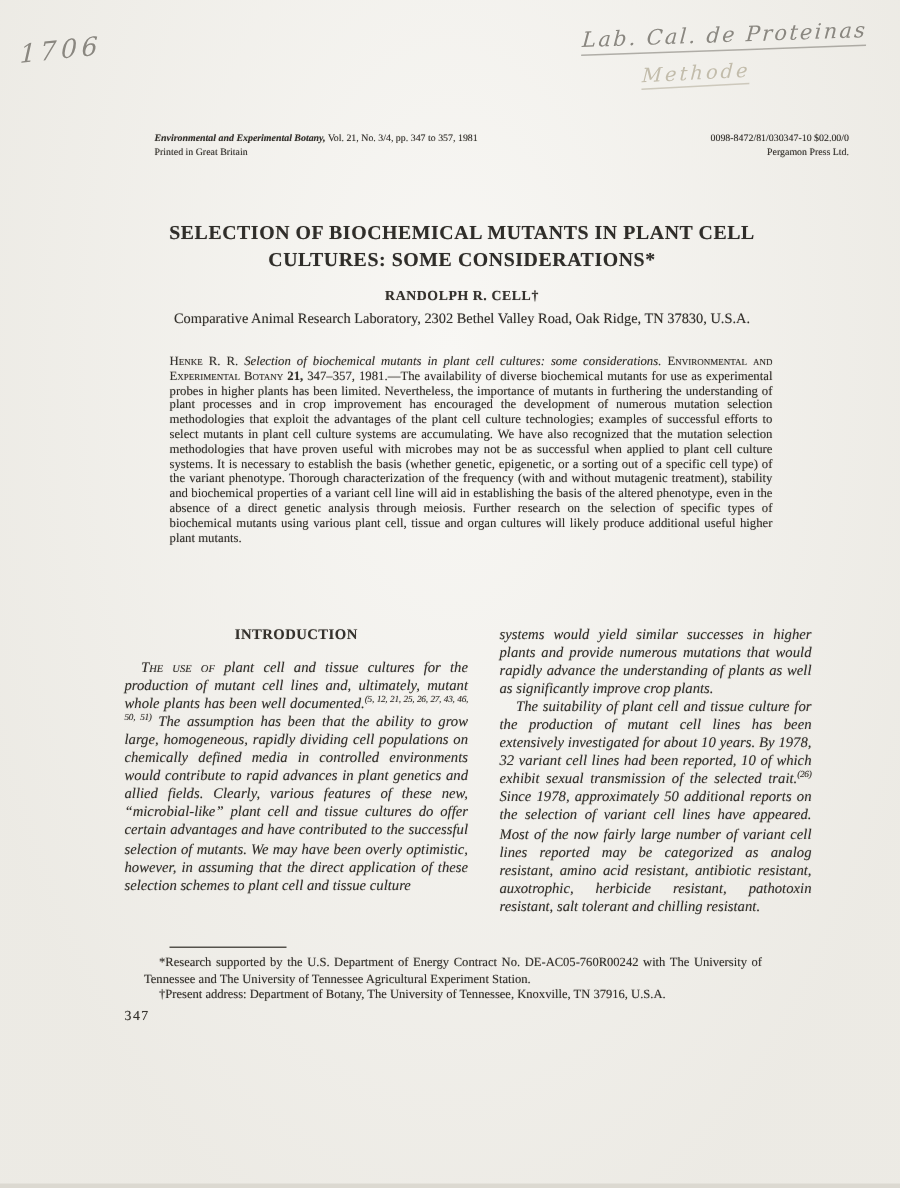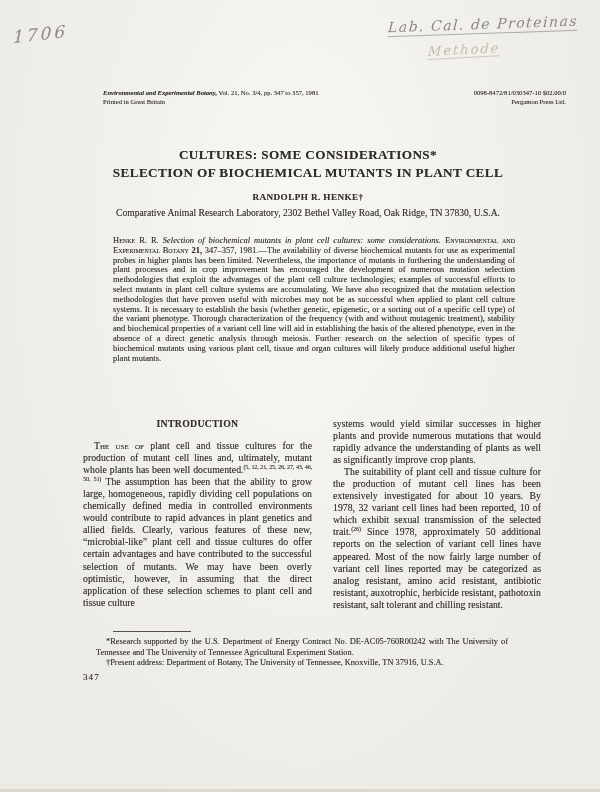--- a/index.html
+++ b/index.html
@@ -40,21 +40,21 @@
   .sc{font-variant:small-caps;}
   .it{font-style:italic;}
   .b{font-weight:bold;margin-top:45px;}
 
   
   .columns{position:absolute;left:83px;top:418px;width:458px;}
   .col{position:absolute;top:0;font-size:9.8px;line-height:12.05px;text-align:justify;}
   .col-left{left:0;width:229px;}
   .col-right{left:250px;width:208px;}
   .intro-head{text-align:center;font-weight:bold;font-size:9.8px;letter-spacing:0.3px;margin:0 0 10px 0;}
-  .col p{margin:0;}
+  .col p{margin:0;font-style:italic;}
   .indent{text-indent:11px;}
   sup.ref{font-size:6.2px;line-height:0;letter-spacing:-0.2px;}
 
   
   .fn-rule{position:absolute;left:113px;top:631px;width:78px;height:1px;background:#55524c;}
   .footnotes{position:absolute;left:96px;width:412px;top:637px;
     font-size:8.4px;line-height:10.5px;text-align:justify;}
   .footnotes p{margin:0;text-indent:10px;}
 
   .pageno{position:absolute;left:83px;width:458px;top:672px;text-align:left;font-size:9.2px;letter-spacing:1px;}
@@ -71,24 +71,24 @@
   <div class="masthead-left ink">
     <div><span class="jname">Environmental and Experimental Botany,</span><span> Vol. 21, No. 3/4, pp. 347 to 357, 1981</span></div>
     <div>Printed in Great Britain</div>
   </div>
   <div class="masthead-right ink">
     <div>0098-8472/81/030347-10 $02.00/0</div>
     <div>Pergamon Press Ltd.</div>
   </div>
 
   <div class="title ink">
+    <div>SELECTION OF BIOCHEMICAL MUTANTS IN PLANT CELL</div>
     <div>CULTURES: SOME CONSIDERATIONS*</div>
-    <div>SELECTION OF BIOCHEMICAL MUTANTS IN PLANT CELL</div>
   </div>
-  <div class="author ink">RANDOLPH R. HENKE†</div>
+  <div class="author ink">RANDOLPH R. CELL†</div>
   <div class="affiliation ink">Comparative Animal Research Laboratory, 2302 Bethel Valley Road, Oak Ridge, TN 37830, U.S.A.</div>
 
   <div class="abstract ink"><span class="sc">Henke R. R. </span><span class="it">Selection of biochemical mutants in plant cell cultures: some considerations. </span><span class="sc">Environmental and Experimental Botany </span><span class="b">21,</span><span> 347–357, 1981.—</span><span>The availability of diverse biochemical mutants for use as experimental probes in higher plants has been limited. Nevertheless, the importance of mutants in furthering the understanding of plant processes and in crop improvement has encouraged the development of numerous mutation selection methodologies that exploit the advantages of the plant cell culture technologies; examples of successful efforts to select mutants in plant cell culture systems are accumulating. We have also recognized that the mutation selection methodologies that have proven useful with microbes may not be as successful when applied to plant cell culture systems. It is necessary to establish the basis (whether genetic, epigenetic, or a sorting out of a specific cell type) of the variant phenotype. Thorough characterization of the frequency (with and without mutagenic treatment), stability and biochemical properties of a variant cell line will aid in establishing the basis of the altered phenotype, even in the absence of a direct genetic analysis through meiosis. Further research on the selection of specific types of biochemical mutants using various plant cell, tissue and organ cultures will likely produce additional useful higher plant mutants.</span></div>
 
   <div class="columns">
     <div class="col col-left ink">
       <h2 class="intro-head">INTRODUCTION</h2>
       <p class="indent"><span class="sc">The use of</span><span> plant cell and tissue cultures for the production of mutant cell lines and, ultimately, mutant whole plants has been well documented.</span><sup class="ref">(5, 12, 21, 25, 26, 27, 43, 46, 50, 51)</sup><span> The assumption has been that the ability to grow large, homogeneous, rapidly dividing cell populations on chemically defined media in controlled environments would contribute to rapid advances in plant genetics and allied fields. Clearly, various features of these new, “microbial-like” plant cell and tissue cultures do offer certain advantages and have contributed to the successful selection of mutants. We may have been overly optimistic, however, in assuming that the direct application of these selection schemes to plant cell and tissue culture</span></p>
     </div>
     <div class="col col-right ink">

